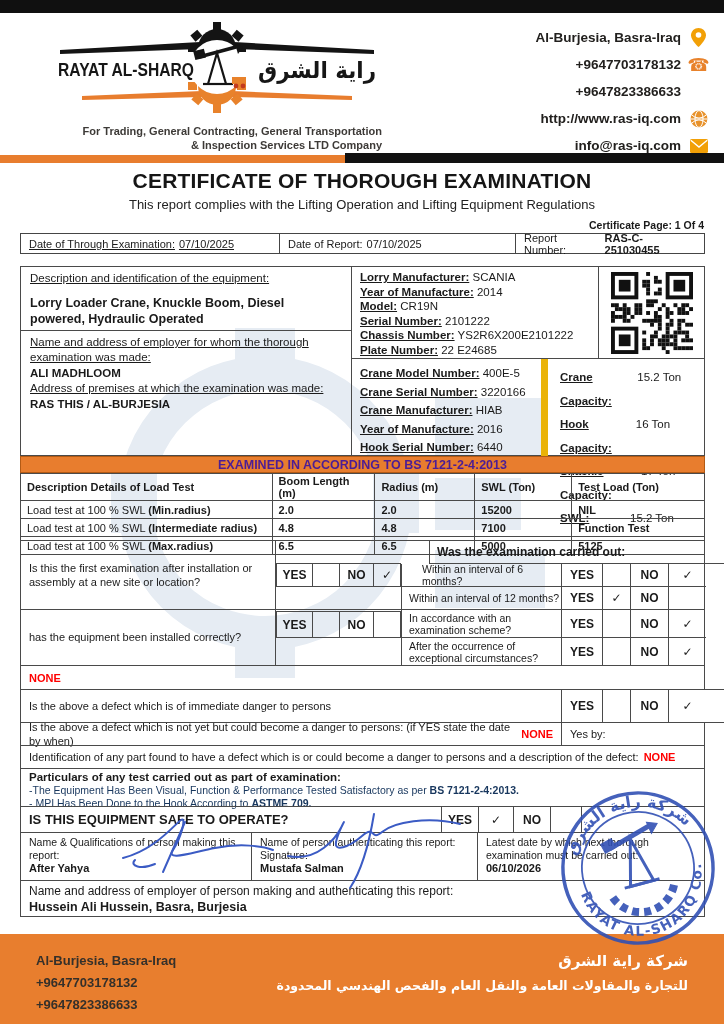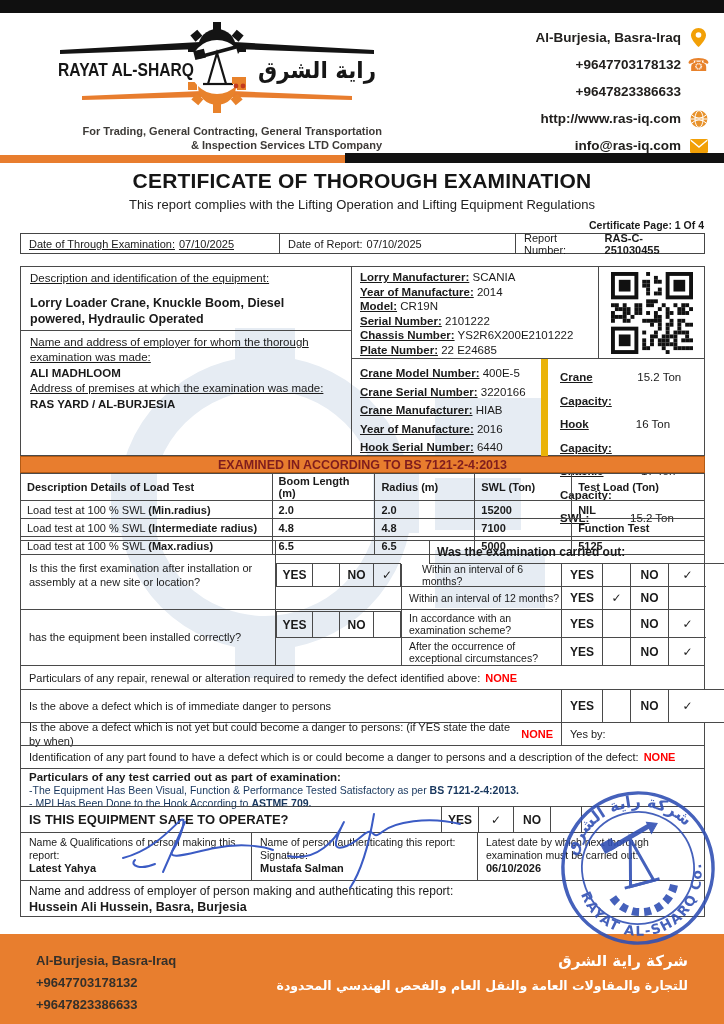--- a/index.html
+++ b/index.html
@@ -40,21 +40,21 @@
   .qr-cell{width:105px;border-left:1px solid #4a4a4a;display:flex;align-items:center;justify-content:center;}
   .eq-crane{display:flex;height:97px;}
   .crane-list{width:196px;border-right:7px solid #eab308;padding:5px 8px;box-sizing:border-box;}
   .crane-list .kv{line-height:18.6px;}
   .cap-list{flex:1;padding:7px 12px 0 12px;}
   .cap-row{display:flex;font-size:11.5px;line-height:23.5px;}
   .cap-label{font-weight:bold;text-decoration:underline;}
   .cap-val{margin-left:auto;width:62px;text-align:left;}
   
   .banner{left:20px;top:456px;width:685px;height:17px;background:#E87D2E;border:1px solid #b35a14;
-          display:flex;align-items:center;justify-content:center;font-size:12.5px;font-weight:bold;color:#7f1d1d;}
+          display:flex;align-items:center;justify-content:center;font-size:12.5px;font-weight:bold;color:#4c1d95;}
   
   table.load{position:absolute;left:20px;top:473px;width:685px;border-collapse:collapse;z-index:1;}
   table.load td{border:1px solid #4a4a4a;font-size:11px;padding:1px 6px;height:15px;}
   table.load tr.h td{font-weight:bold;}
   table.load td.num{font-weight:bold;}
   
   .box{border:1px solid #4a4a4a;z-index:1;}
   .cell{position:absolute;box-sizing:border-box;display:flex;align-items:center;font-size:11px;}
   .yn{font-weight:bold;font-size:12px;justify-content:center;}
   .chk{justify-content:center;font-size:12px;}
@@ -218,21 +218,21 @@
   <div class="abs equip z1">
     <div class="eq-left">
       <div class="eq-desc">
         <div class="u-label">Description and identification of the equipment:</div>
         <div class="b-val" style="margin-top:9px;">Lorry Loader Crane, Knuckle Boom, Diesel powered, Hydraulic Operated</div>
       </div>
       <div class="eq-emp">
         <div class="u-label">Name and address of employer for whom the thorough examination was made:</div>
         <div class="b-val" style="font-size:11.5px;">ALI MADHLOOM</div>
         <div class="u-label">Address of premises at which the examination was made:</div>
-        <div class="b-val" style="font-size:11.5px;">RAS YARD / AL-BURJESIA</div>
+        <div class="b-val" style="font-size:11.5px;">RAS THIS / AL-BURJESIA</div>
       </div>
     </div>
     <div class="eq-right">
       <div class="eq-lorry">
         <div class="lorry-list">
           <div class="kv"><b>Lorry Manufacturer:</b> <span>SCANIA</span></div>
           <div class="kv"><b>Year of Manufacture:</b> <span>2014</span></div>
           <div class="kv"><b>Model:</b> <span>CR19N</span></div>
           <div class="kv"><b>Serial Number:</b> <span>2101222</span></div>
           <div class="kv"><b>Chassis Number:</b> <span>YS2R6X200E2101222</span></div>
@@ -486,21 +486,20 @@
     <div class="cell yn bL bB" style="left:609px;top:0;width:38px;height:28px;">NO</div>
     <div class="cell chk bL bB" style="left:647px;top:0;width:38px;height:28px;">✓</div>
     <div class="cell qsm bL" style="left:380px;top:28px;width:160px;height:27px;padding-left:7px;">After the occurrence of exceptional circumstances?</div>
     <div class="cell yn bL" style="left:540px;top:28px;width:41px;height:27px;">YES</div>
     <div class="cell chk bL" style="left:581px;top:28px;width:28px;height:27px;"></div>
     <div class="cell yn bL" style="left:609px;top:28px;width:38px;height:27px;">NO</div>
     <div class="cell chk bL" style="left:647px;top:28px;width:38px;height:27px;">✓</div>
   </div>
 
   <div class="abs box" style="left:20px;top:665px;width:685px;height:25px;display:flex;align-items:center;padding:0 8px;font-size:11px;gap:5px;">
-    <span>Particulars of any repair, renewal or alteration required to remedy the defect identified above:</span>
     <span class="red">NONE</span>
   </div>
 
   <div class="abs box" style="left:20px;top:689px;width:716px;height:34px;">
     <div class="cell qtxt" style="left:0;top:0;width:540px;height:32px;">Is the above a defect which is of immediate danger to persons</div>
     <div class="cell yn bL" style="left:540px;top:0;width:41px;height:32px;">YES</div>
     <div class="cell chk bL" style="left:581px;top:0;width:28px;height:32px;"></div>
     <div class="cell yn bL" style="left:609px;top:0;width:38px;height:32px;">NO</div>
     <div class="cell chk bL" style="left:647px;top:0;width:38px;height:32px;">✓</div>
   </div>
@@ -534,21 +533,21 @@
     <div class="cell chk bL" style="left:457px;top:0;width:35px;height:25px;">✓</div>
     <div class="cell yn bL" style="left:492px;top:0;width:37px;height:25px;">NO</div>
     <div class="cell chk bL" style="left:529px;top:0;width:31px;height:25px;"></div>
     <div class="cell bL" style="left:560px;top:0;width:125px;height:25px;"></div>
   </div>
 
   <div class="abs box" style="left:20px;top:832px;width:685px;height:49px;">
     <div class="cell bR" style="left:0;top:0;width:231px;height:47px;padding:3px 8px;align-items:flex-start;">
       <div style="font-size:10.5px;line-height:13px;">
         <span>Name &amp; Qualifications of person making this report:</span><br>
-        <b style="font-size:11px;">Latest Yahya</b>
+        <b style="font-size:11px;">After Yahya</b>
       </div>
     </div>
     <div class="cell bR" style="left:231px;top:0;width:226px;height:47px;padding:3px 8px;align-items:flex-start;">
       <div style="font-size:10.5px;line-height:13px;">
         <span>Name of person authenticating this report:</span><br>
         <span>Signature:</span><br>
         <b style="font-size:11px;">Mustafa Salman</b>
       </div>
     </div>
     <div class="cell" style="left:457px;top:0;width:228px;height:47px;padding:3px 8px;align-items:flex-start;">

